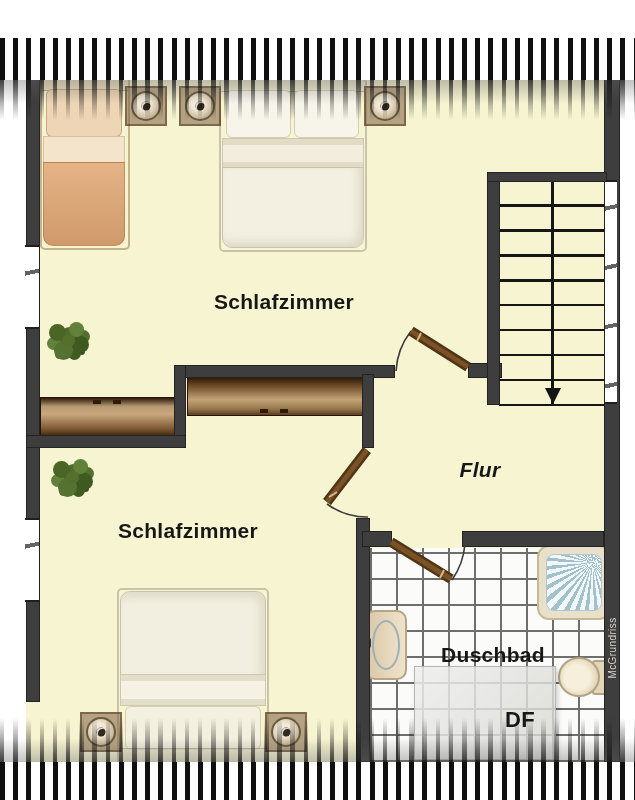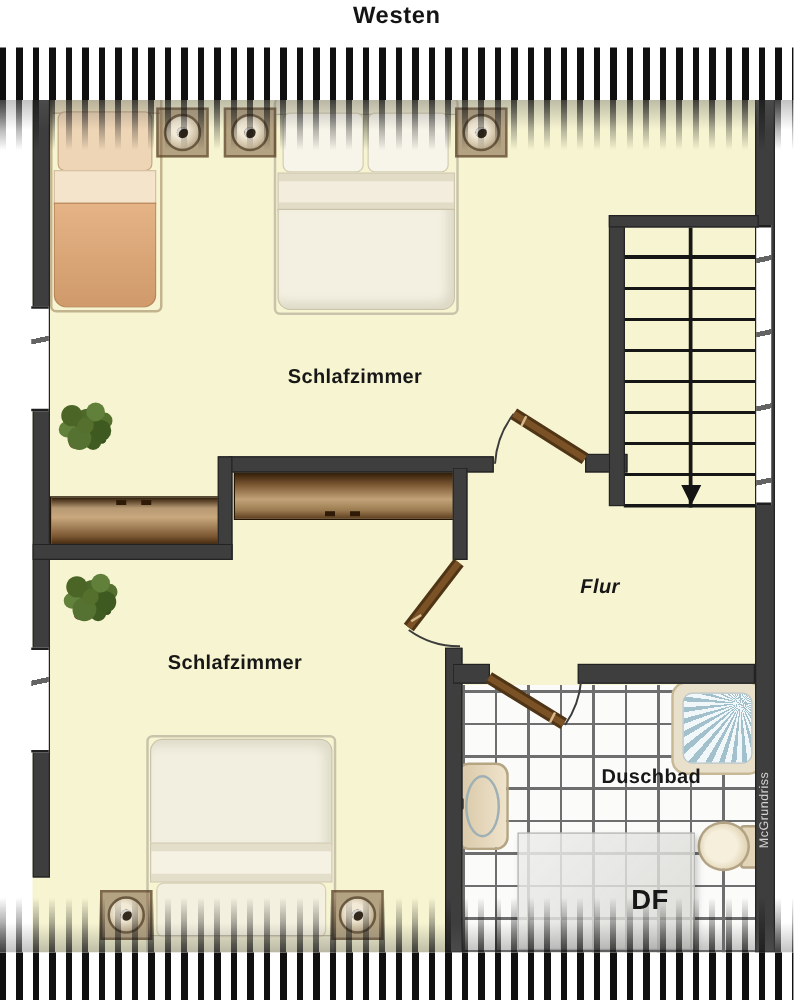--- a/index.html
+++ b/index.html
@@ -15,21 +15,21 @@
   
   .hatch-solid{background:repeating-linear-gradient(90deg,#101010 0 5px,#ffffff 5px 13.2px);z-index:5;}
   .hatch-fade{background:repeating-linear-gradient(90deg,rgba(15,15,15,.8) 0 4.5px,transparent 4.5px 13.2px);
               z-index:5;pointer-events:none;}
   .fade-down{-webkit-mask-image:linear-gradient(180deg,rgba(0,0,0,.9),transparent);
              mask-image:linear-gradient(180deg,rgba(0,0,0,.9),transparent);}
   .fade-up{-webkit-mask-image:linear-gradient(0deg,rgba(0,0,0,.9),transparent);
            mask-image:linear-gradient(0deg,rgba(0,0,0,.9),transparent);}
   .shade-down{background:linear-gradient(180deg,rgba(95,95,95,.38),rgba(95,95,95,0));z-index:4;}
   .shade-up{background:linear-gradient(0deg,rgba(95,95,95,.38),rgba(95,95,95,0));z-index:4;}
-  .room-label{position:absolute;transform:translate(-50%,-50%);font-size:16px;font-weight:700;
+  .room-label{position:absolute;transform:translate(-50%,-50%);font-size:21px;font-weight:700;
               color:#171717;white-space:nowrap;z-index:6;letter-spacing:.3px;}
   .df-label{font-size:22px;}
   .watermark{position:absolute;transform:translate(-50%,-50%) rotate(-90deg);font-size:10px;
              color:#d6d4d2;z-index:6;letter-spacing:.4px;white-space:nowrap;}
   
   .furn{z-index:2;}
   .bed{border:2px solid rgba(150,125,90,.55);border-radius:5px;}
   .bed .part{position:absolute;}
   .nstand{position:absolute;width:38px;height:36px;background:rgba(125,95,65,.55);
           border:2px solid rgba(70,45,20,.5);z-index:2;}
@@ -68,21 +68,20 @@
      border:2px solid #b3a384;background:radial-gradient(circle at 45% 50%, #f6efdc 0 45%, #ddcfae 80%, #c8b48d 100%);}
   .rug{position:absolute;z-index:2;background:linear-gradient(135deg,rgba(238,238,236,.85),rgba(214,214,210,.8));
      border:1px solid rgba(165,165,165,.75);box-shadow:2px 3px 5px rgba(0,0,0,.18);}
   svg.overlay{position:absolute;left:0;top:0;z-index:4;pointer-events:none;}
 </style>
 </head>
 <body>
 
 <div class="canvas">
 
-  <div class="title">Westen</div>
 
   <div class="abs floor" style="left:26px;top:40px;width:594px;height:722px;"></div>
 
   <div class="abs furn bed" style="left:40px;top:74px;width:86px;height:172px;">
     <div class="part" style="left:0;top:0;width:100%;height:14px;background:rgba(231,209,176,.55);border-bottom:1px solid rgba(130,100,65,.45);"></div>
     <div class="part" style="left:4px;top:13px;width:74px;height:46px;background:#eed5b5;border:1px solid rgba(160,125,85,.5);border-radius:6px;"></div>
     <div class="part" style="left:1px;top:60px;width:80px;height:26px;background:#f4e4cb;border:1px solid rgba(170,140,100,.4);"></div>
     <div class="part" style="left:1px;top:86px;width:80px;height:82px;background:linear-gradient(180deg,#e4b386,#d09a6b);border-radius:0 0 10px 10px;border:1px solid rgba(150,105,65,.45);"></div>
   </div>
 
@@ -199,17 +198,17 @@
   <div class="abs shade-down" style="left:0;top:80px;width:635px;height:24px;"></div>
   <div class="abs shade-up" style="left:0;top:738px;width:635px;height:24px;"></div>
   <div class="abs hatch-solid" style="left:0;top:38px;width:635px;height:42px;"></div>
   <div class="abs hatch-fade fade-down" style="left:0;top:80px;width:635px;height:40px;"></div>
   <div class="abs hatch-solid" style="left:0;top:762px;width:635px;height:38px;"></div>
   <div class="abs hatch-fade fade-up" style="left:0;top:718px;width:635px;height:44px;"></div>
 
   <div class="room-label" style="left:284px;top:302px;">Schlafzimmer</div>
   <div class="room-label" style="left:188px;top:531px;">Schlafzimmer</div>
   <div class="room-label" style="left:480px;top:470px;font-style:italic;">Flur</div>
-  <div class="room-label" style="left:493px;top:622px;margin-left:28px;">Duschbad</div>
+  <div class="room-label" style="left:493px;top:655px;">Duschbad</div>
   <div class="room-label df-label" style="left:520px;top:720px;">DF</div>
   <div class="watermark" style="left:612px;top:648px;">McGrundriss</div>
 
 </div>
 
 </body></html>

